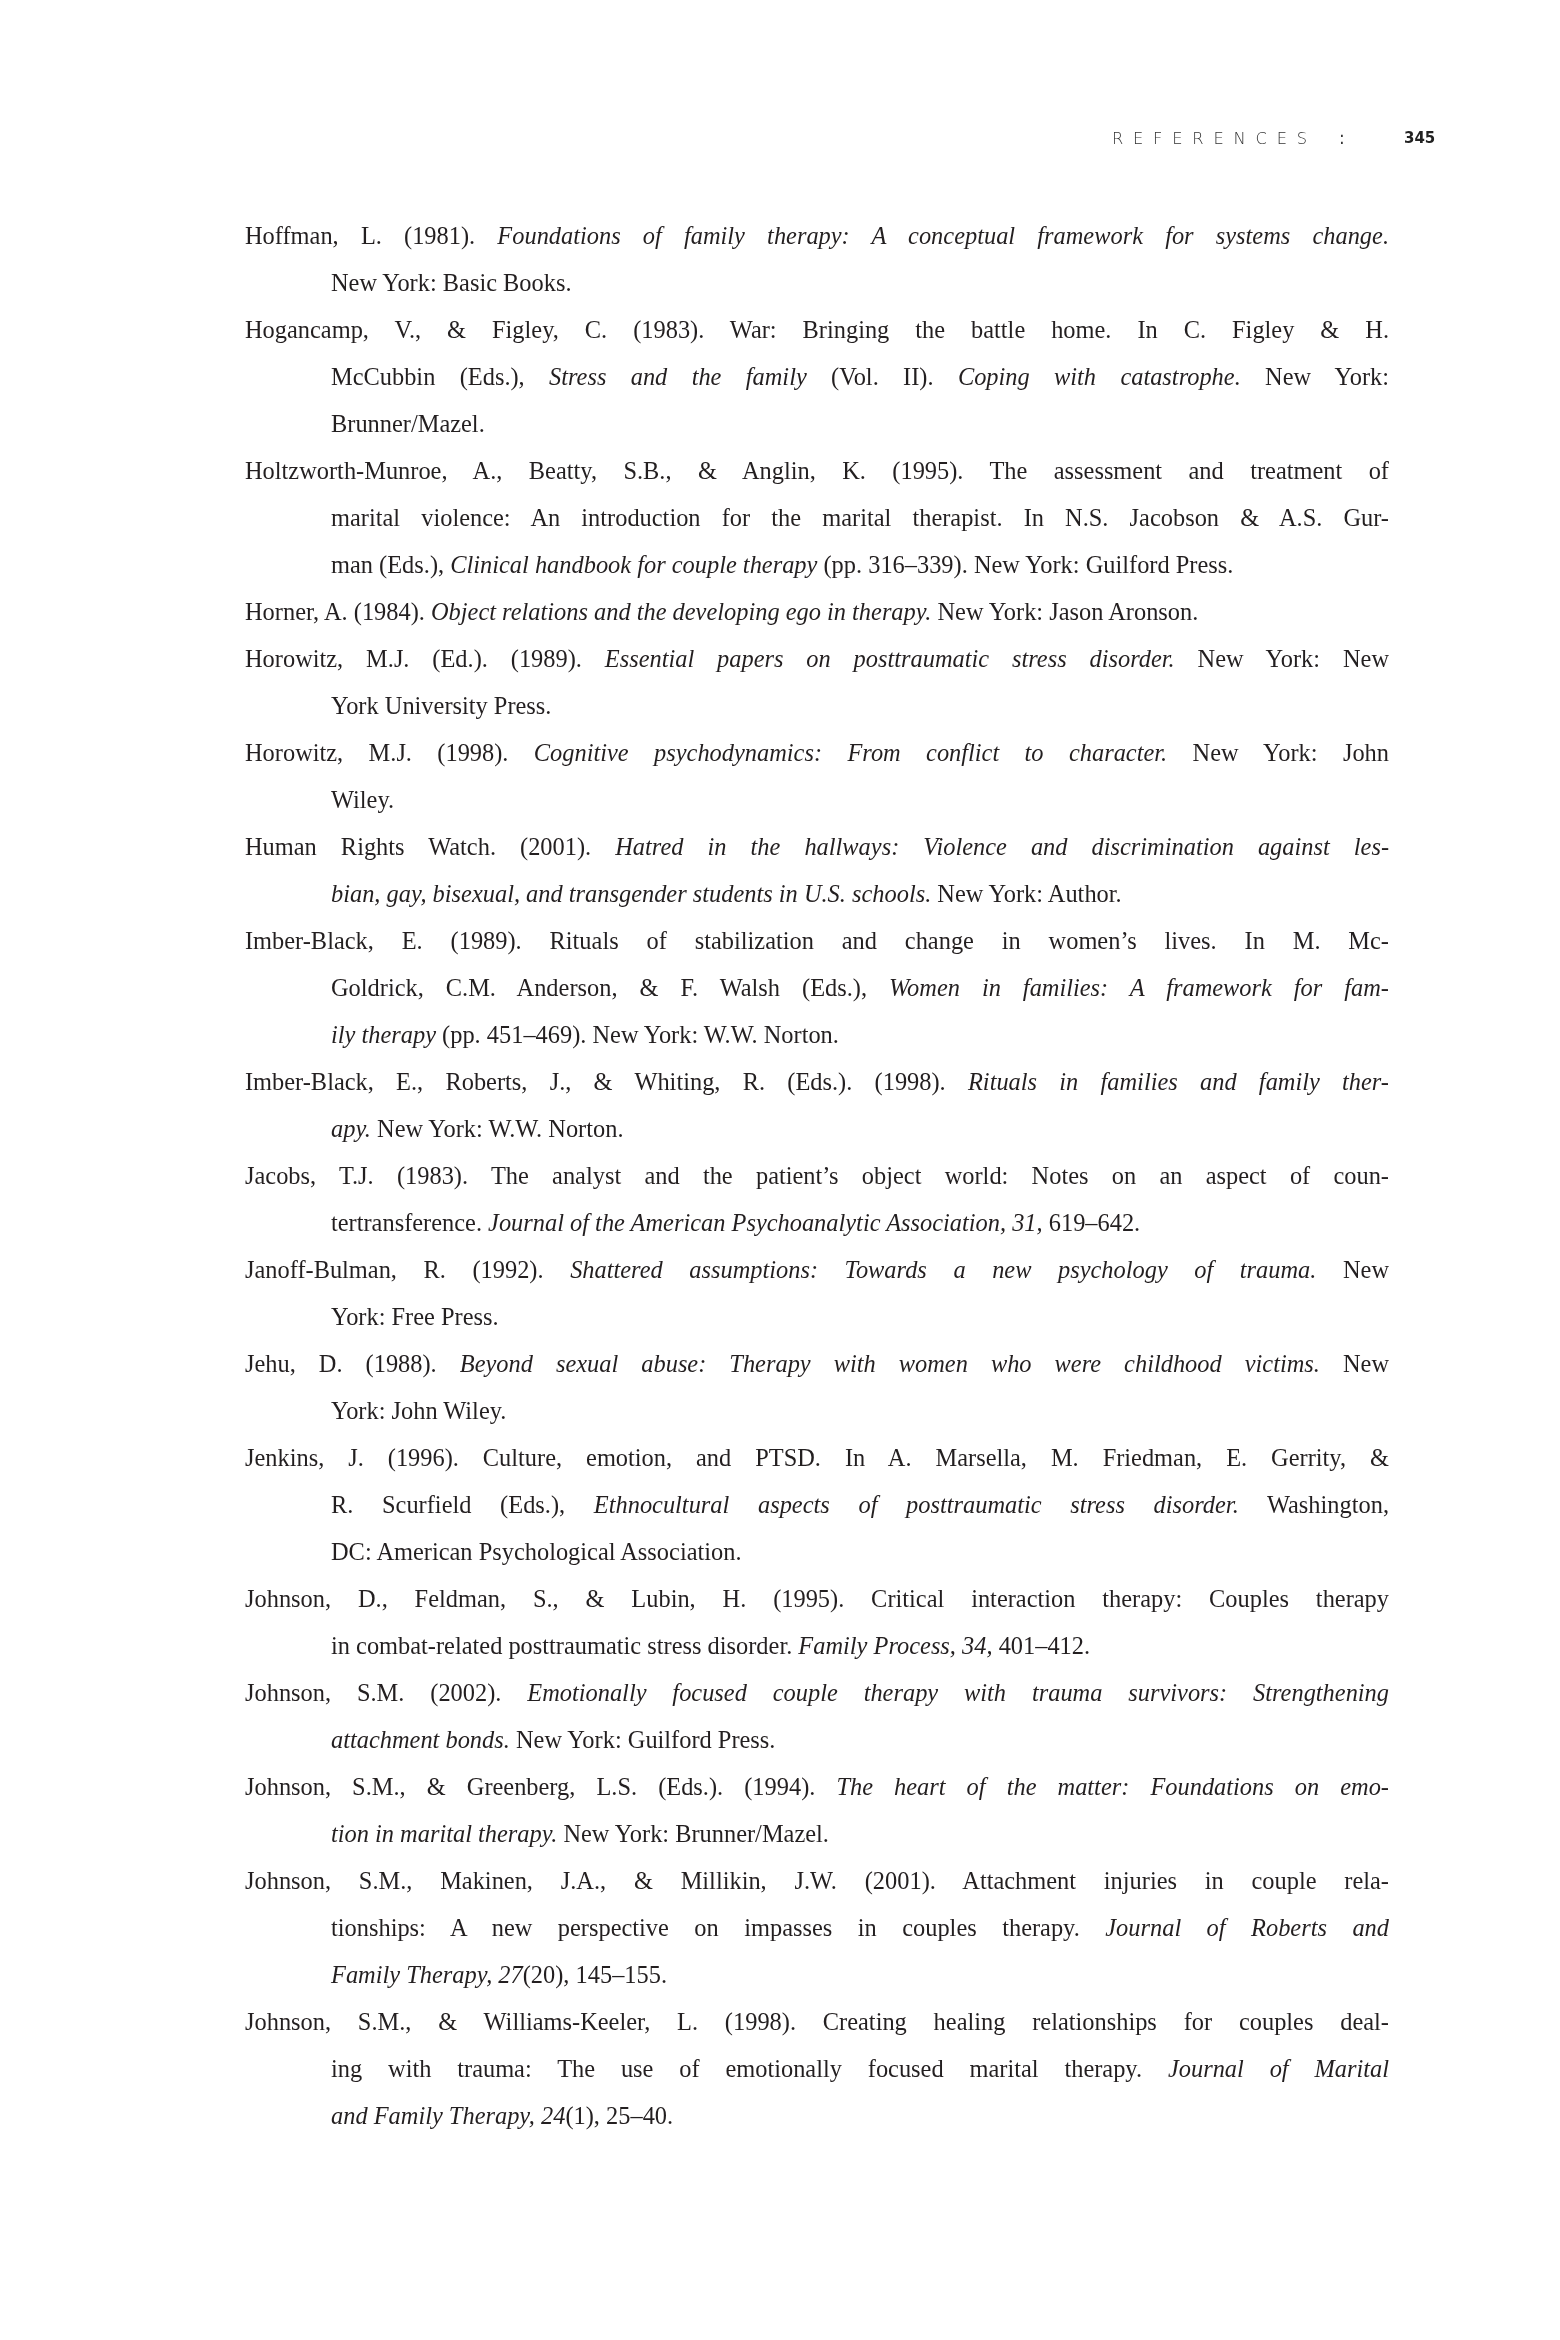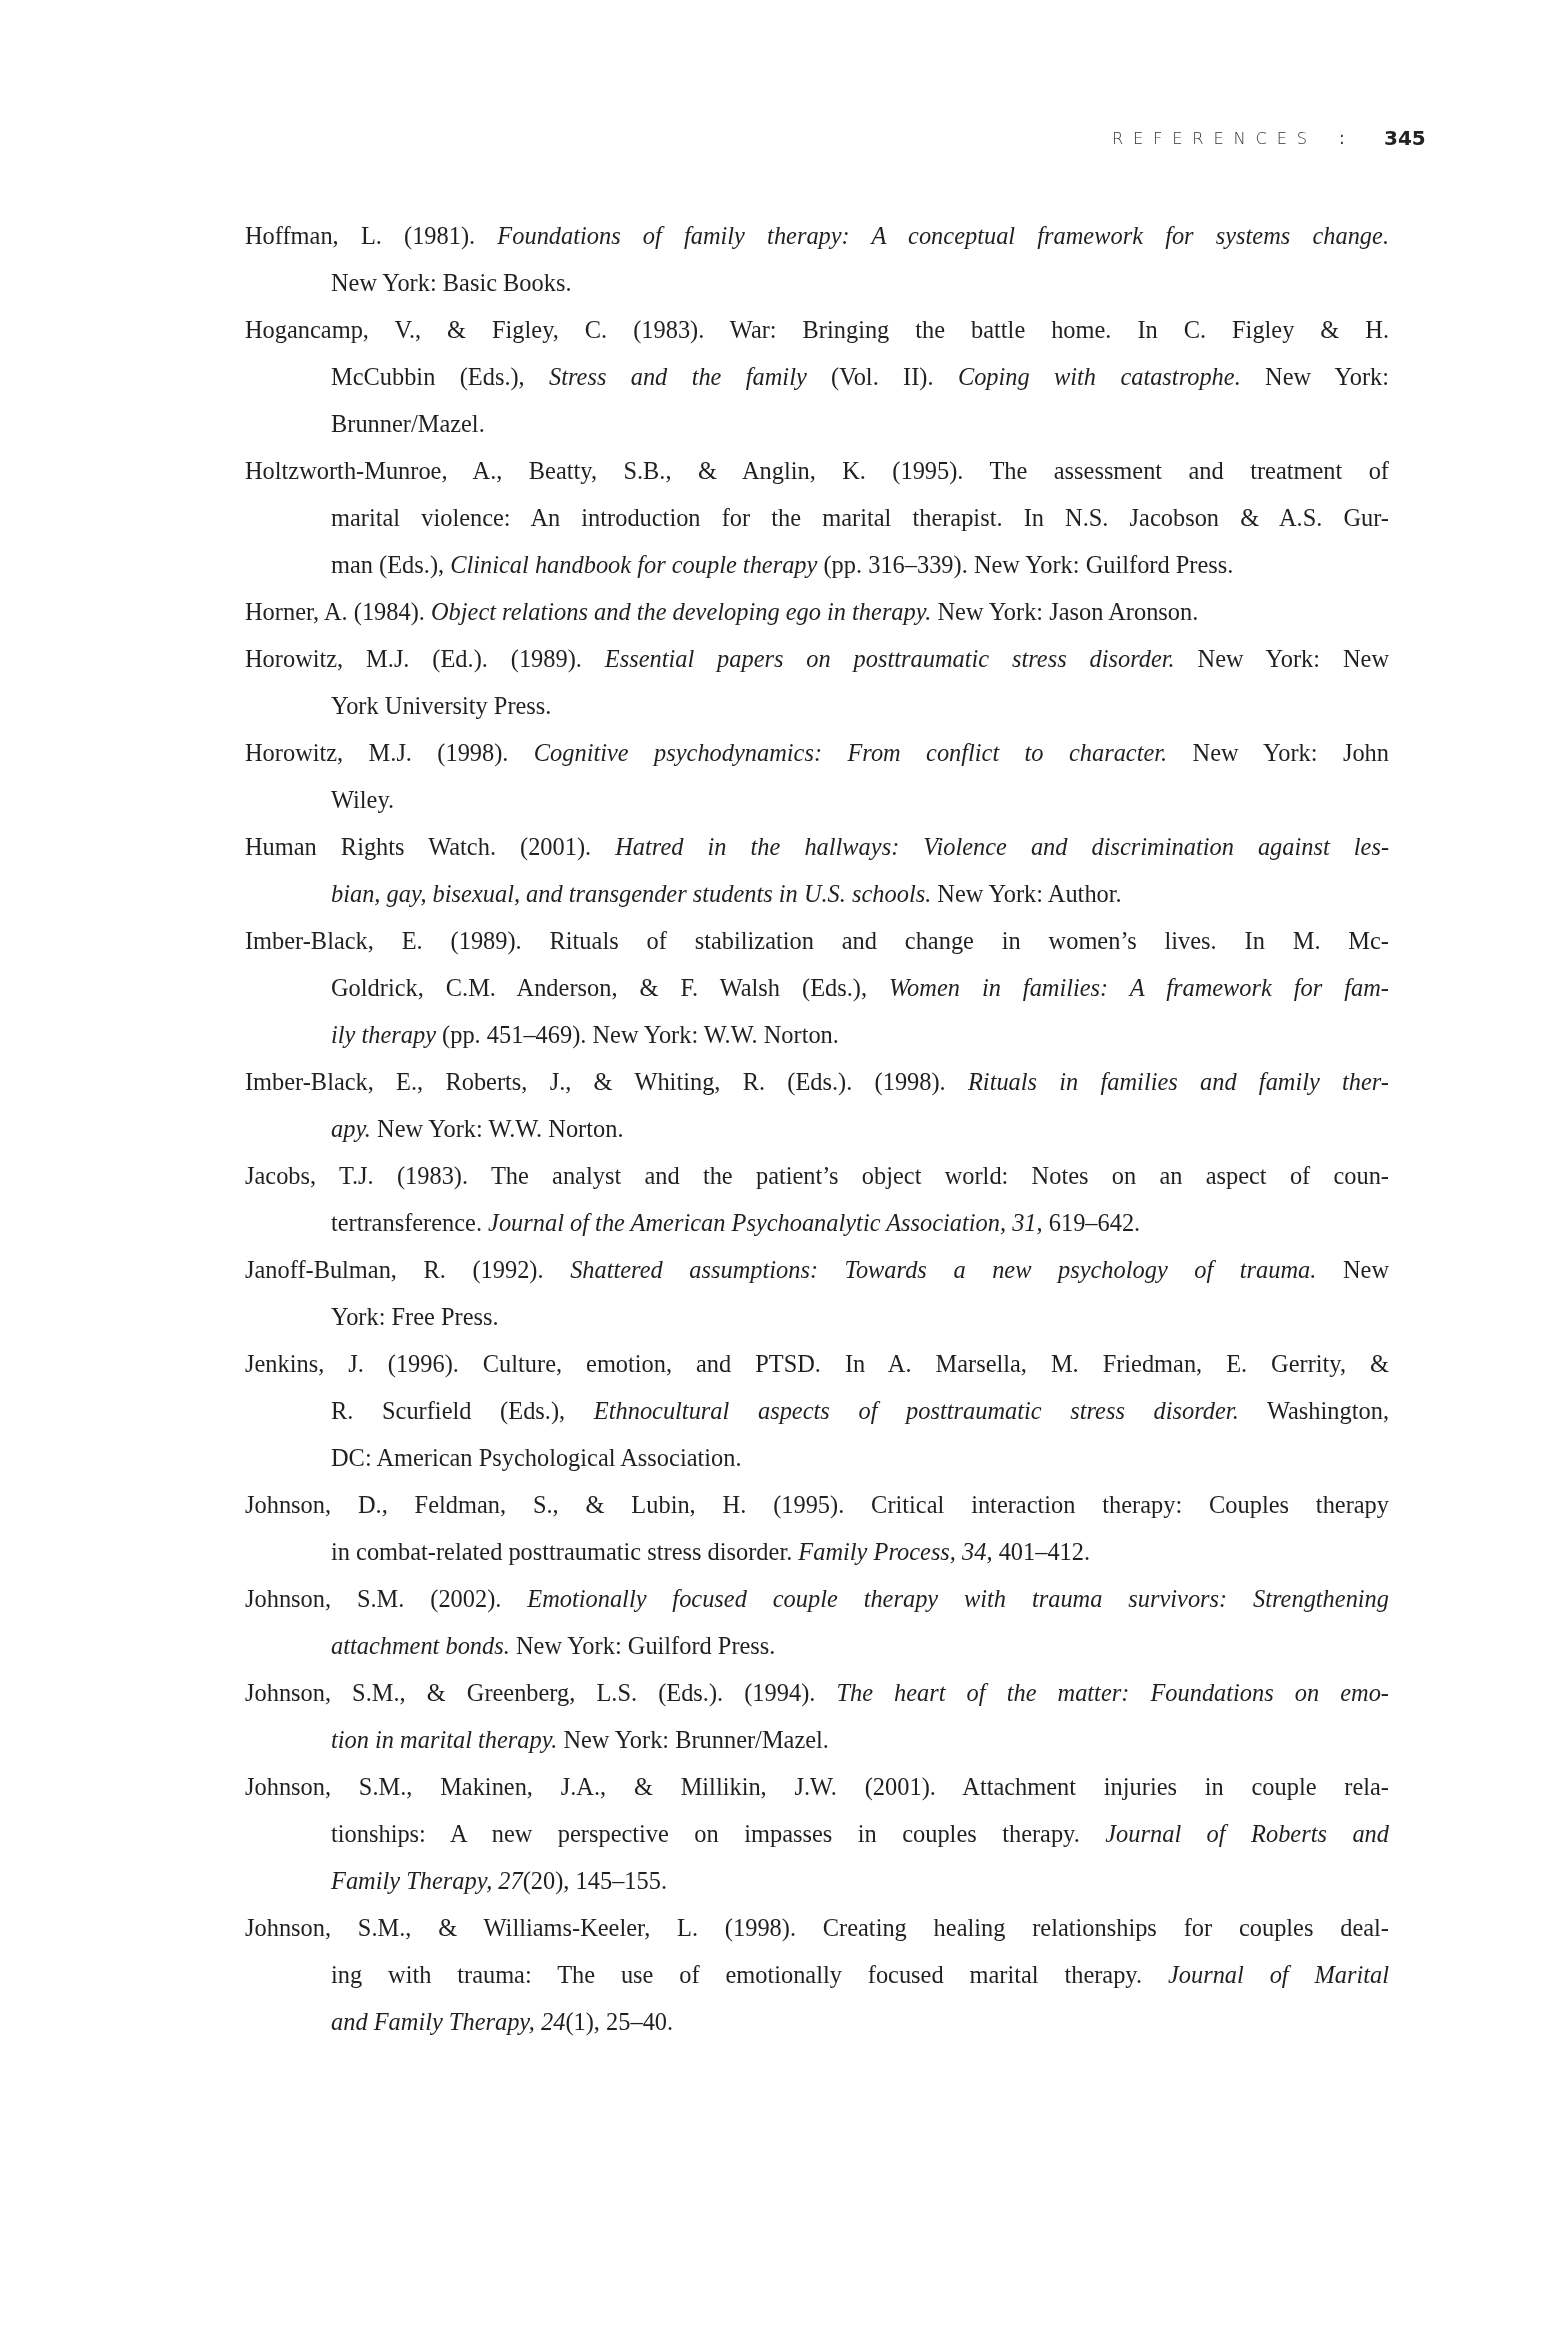--- a/index.html
+++ b/index.html
@@ -33,24 +33,24 @@
     font-weight: 300;
   }
   .rh-sep {
     position: absolute;
     left: 230px;
     top: 0;
     font-size: 17px;
   }
   .rh-page {
     position: absolute;
-    left: 275px;
+    left: 295px;
     top: 0;
     font-weight: bold;
-    font-size: 20px;
+    font-size: 15px;
     color: #222;
   }
   .refs {
     position: absolute;
     left: 197px;
     top: 212px;
     width: 1144px;
     font-family: "Liberation Serif", "DejaVu Serif", serif;
     font-size: 24.4px;
     line-height: 47px;
@@ -119,20 +119,24 @@
     </div>
     <div class="entry">
       <span class="line"><span>Jacobs, T.J. (1983). The analyst and the patient’s object world: Notes on an aspect of coun-</span></span>
       <span class="line indent last"><span>tertransference. </span><span class="it">Journal of the American Psychoanalytic Association, 31,</span><span> 619–642.</span></span>
     </div>
     <div class="entry">
       <span class="line"><span>Janoff-Bulman, R. (1992). </span><span class="it">Shattered assumptions: Towards a new psychology of trauma.</span><span> New</span></span>
       <span class="line indent last"><span>York: Free Press.</span></span>
     </div>
     <div class="entry">
+      <span class="line"><span>Jehu, D. (1988). </span><span class="it">Beyond sexual abuse: Therapy with women who were childhood victims.</span><span> New</span></span>
+      <span class="line indent last"><span>York: John Wiley.</span></span>
+    </div>
+    <div class="entry">
       <span class="line"><span>Jenkins, J. (1996). Culture, emotion, and PTSD. In A. Marsella, M. Friedman, E. Gerrity, &amp;</span></span>
       <span class="line indent" style="letter-spacing: 0px; font-family: Liberation Serif, serif;"><span>R. Scurfield (Eds.), </span><span class="it">Ethnocultural aspects of posttraumatic stress disorder.</span><span> Washington,</span></span>
       <span class="line indent last"><span>DC: American Psychological Association.</span></span>
     </div>
     <div class="entry">
       <span class="line"><span>Johnson, D., Feldman, S., &amp; Lubin, H. (1995). Critical interaction therapy: Couples therapy</span></span>
       <span class="line indent last"><span>in combat-related posttraumatic stress disorder. </span><span class="it">Family Process, 34,</span><span> 401–412.</span></span>
     </div>
     <div class="entry">
       <span class="line" style="letter-spacing: 0px;"><span>Johnson, S.M. (2002). </span><span class="it">Emotionally focused couple therapy with trauma survivors: Strengthening</span></span>

